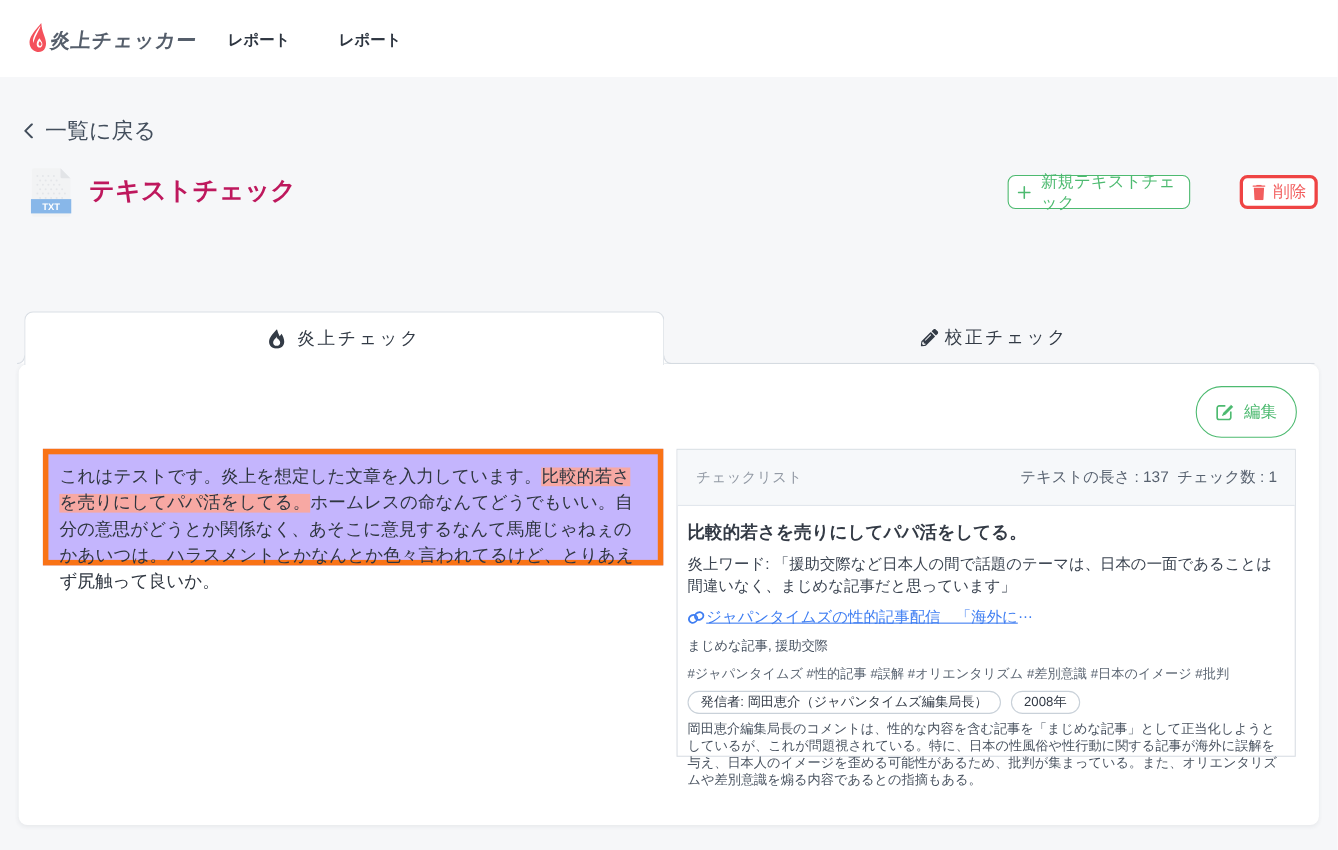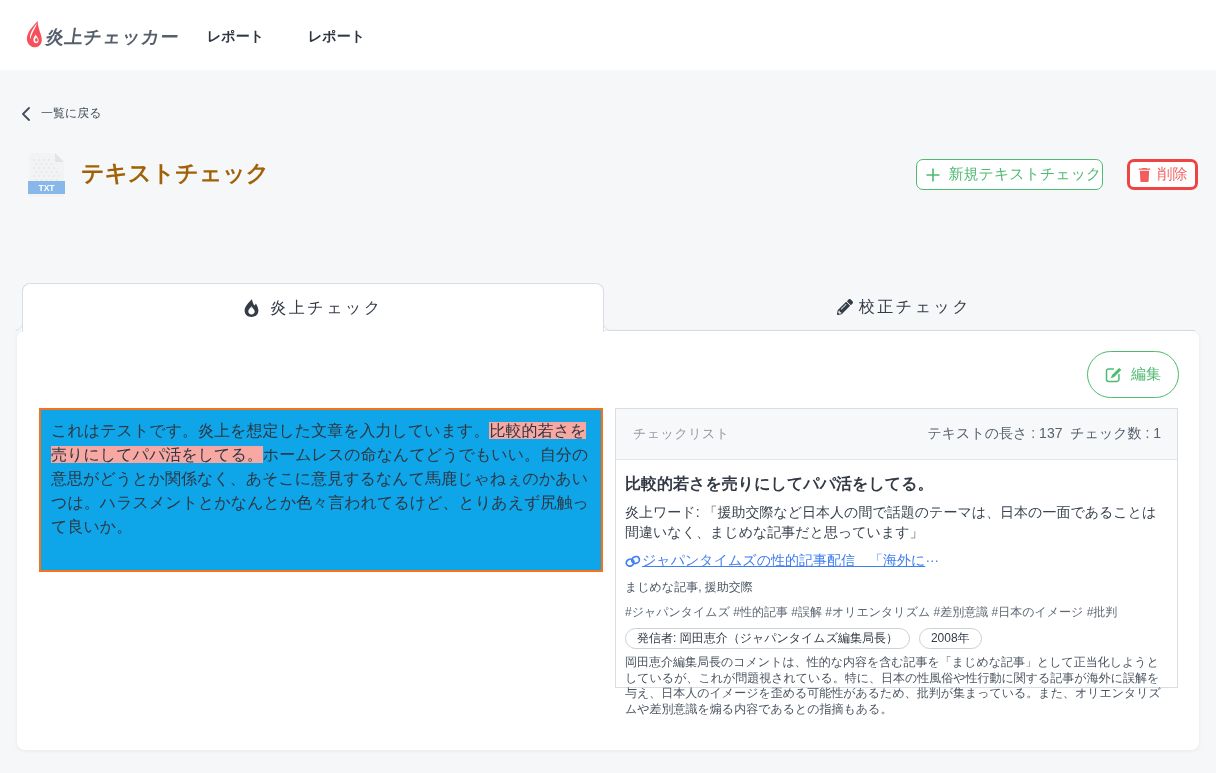--- a/index.html
+++ b/index.html
@@ -6,41 +6,41 @@
 html,body { width:1216px; height:773px; }
 body { position:relative; background:#f6f7f9; font-family:"Liberation Sans",sans-serif; color:#303641; overflow:hidden; }
 .abs { position:absolute; }
 
 
 .nav { position:absolute; top:0; left:0; width:1216px; height:70px; background:#fff; }
 .logoTxt { position:absolute; left:46px; top:25px; font-size:18px; font-weight:700; color:#555e6b; letter-spacing:0.8px; transform:skewX(-8deg); }
 .navlink { position:absolute; top:28px; font-size:14px; font-weight:600; color:#2d3540; }
 
 
-.crumb { position:absolute; left:20px; top:105px; font-size:12px; color:#434e5c; display:flex; align-items:center; gap:9px; }
+.crumb { position:absolute; left:20px; top:105px; font-size:20px; color:#434e5c; display:flex; align-items:center; gap:9px; }
 
 
-.pagetitle { position:absolute; left:81px; top:158px; font-size:23px; font-weight:700; color:#a16207; }
+.pagetitle { position:absolute; left:81px; top:158px; font-size:23px; font-weight:700; color:#be185d; }
 
 
 .btn { position:absolute; display:flex; align-items:center; justify-content:center; border-radius:7px; background:#fff; font-size:15px; }
-.btn-green { left:916px; top:159px; width:187px; height:31px; border:1px solid #4dba70; color:#4dba70; gap:9px; padding-left:8px; }
+.btn-green { left:916px; top:159px; width:166px; height:31px; border:1px solid #4dba70; color:#4dba70; gap:9px; padding-left:8px; }
 .btn-red { left:1127px; top:159px; width:71px; height:31px; border:3px solid #ef4444; color:#f25e5e; gap:7px; }
 
 
 .tab-active { position:absolute; left:22px; top:283px; width:582px; height:49px; background:#fff; border:1px solid #d9dee4; border-bottom:none; border-radius:8px 8px 0 0; display:flex; align-items:center; justify-content:center; gap:10px; font-size:16px; letter-spacing:2.5px; color:#333b46; }
 .tab-inactive { position:absolute; left:609px; top:283px; width:590px; height:48px; display:flex; align-items:center; justify-content:center; gap:6px; font-size:16px; letter-spacing:2.5px; color:#333b46; }
 
 
 .card { position:absolute; left:17px; top:331px; width:1182px; height:419px; background:#fff; border-radius:8px; box-shadow:0 1px 4px rgba(40,50,70,.07); }
 
 .editbtn { position:absolute; left:1087px; top:351px; width:92px; height:47px; border:1px solid #4dba70; border-radius:24px; background:#fff; display:flex; align-items:center; justify-content:center; gap:9px; color:#4dba70; font-size:15px; }
 
 
-.txtbox { position:absolute; left:39px; top:408px; width:564px; height:164px; background:#0ea5e9; border:2px solid #f97316; padding:9px 12px 9px 10px; font-size:16px; line-height:24px; color:#2f3640; }
+.txtbox { position:absolute; left:39px; top:408px; width:564px; height:106px; background:#c4b5fd; border:5px solid #f97316; padding:9px 12px 9px 10px; font-size:16px; line-height:24px; color:#2f3640; }
 .hl { background:#f7a8a3; }
 
 
 .panel { position:absolute; left:615px; top:408px; width:563px; height:280px; background:#fff; border:1px solid #d9dee4; }
 .panel-head { height:51px; background:#f6f8fa; border-bottom:1px solid #e2e7ed; display:flex; align-items:center; justify-content:space-between; padding:0 16px 0 17px; }
 .ph-l { font-size:13px; color:#939aa5; letter-spacing:0.5px; }
 .ph-r { font-size:14px; color:#57616f; }
 .panel-body { padding:14px 8px 0 9px; }
 .pb-title { font-size:16px; font-weight:700; color:#333a45; }
 .pb-word { margin-top:8px; font-size:14px; line-height:19.5px; color:#3a4350; }

